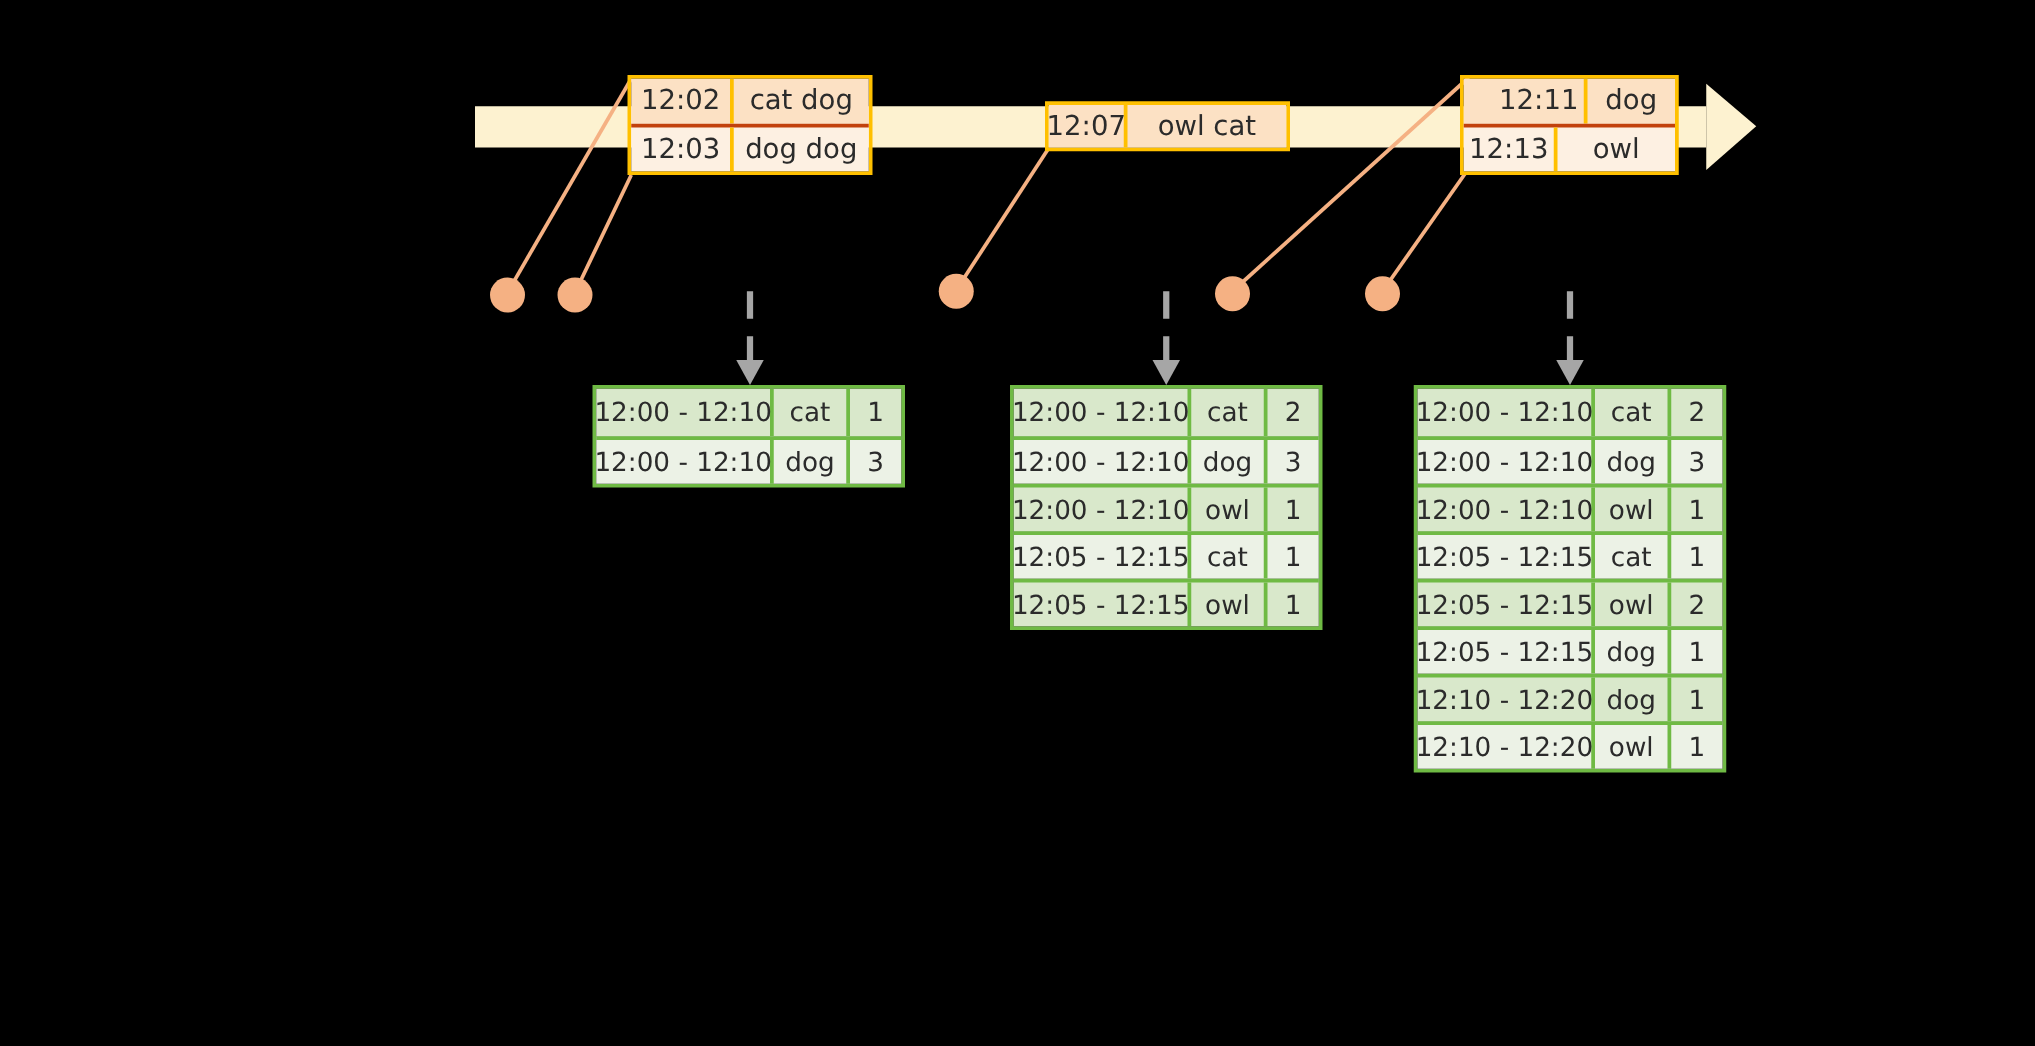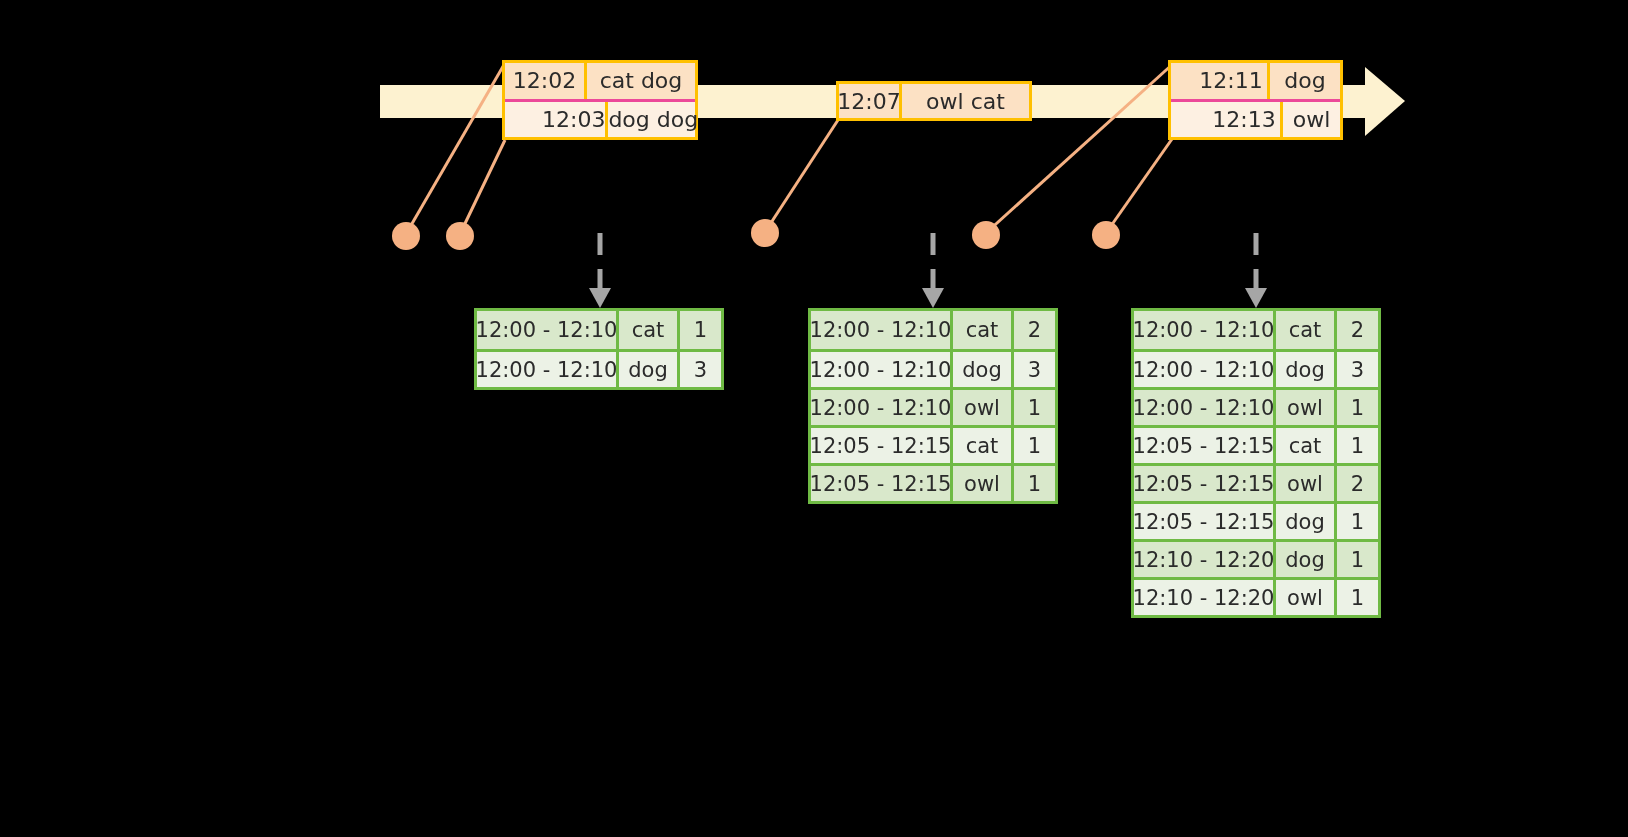--- a/index.html
+++ b/index.html
@@ -32,22 +32,21 @@
     flex-direction: column;
     z-index: 5;
   }
   .event-row {
     display: flex;
     flex-direction: row;
     flex: 1 1 0;
     box-sizing: border-box;
   }
   .event-row + .event-row {
-    border-top: 3px solid #ec4899;
-    padding-left: 37px;
+    border-top: 3px solid #c2410c;
   }
   .event-row.shade-dark  { background: #FCE1C4; }
   .event-row.shade-light { background: #FDF0E2; }
   .event-time {
     box-sizing: border-box;
     border-right: 3px solid #FFC000;
     display: flex;
     align-items: center;
     justify-content: center;
     color: #2b2b2b;

